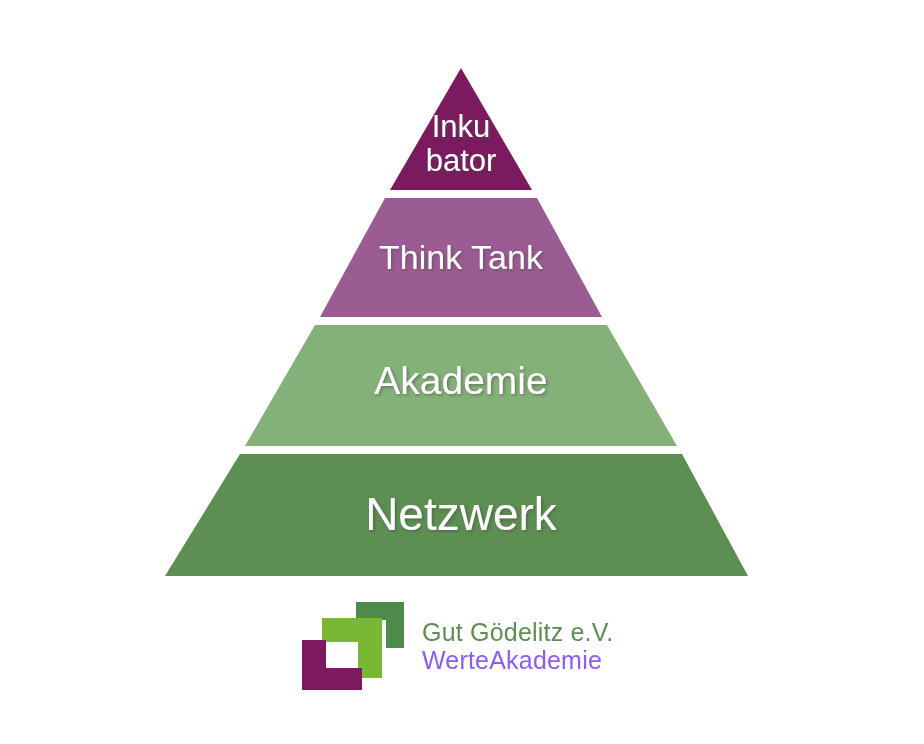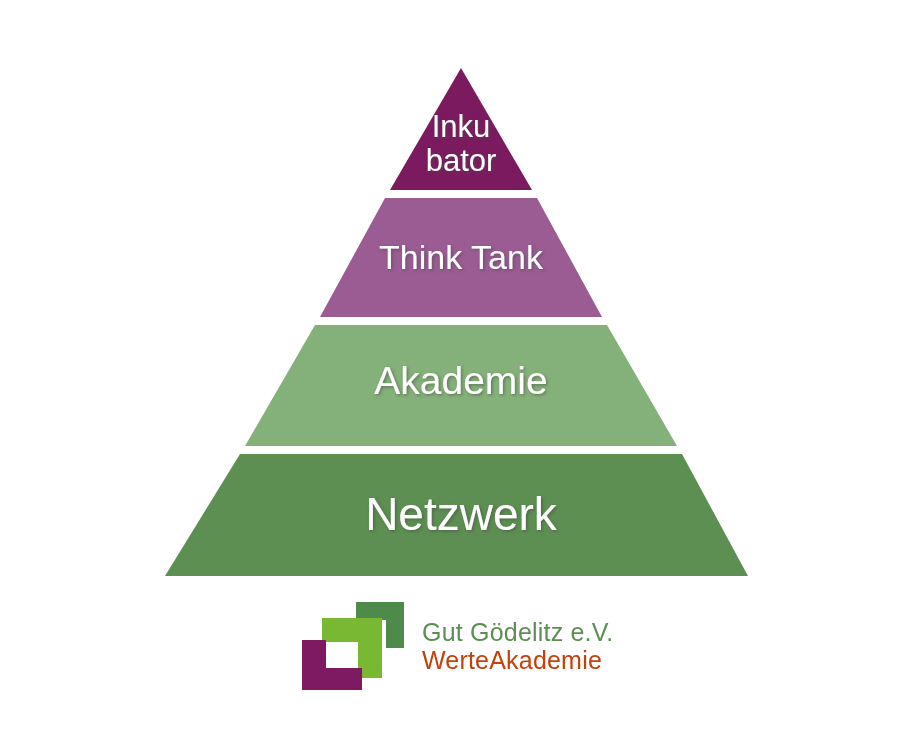--- a/index.html
+++ b/index.html
@@ -110,17 +110,17 @@
     <svg id="logo-mark" viewBox="0 0 108 92">
 
       <polygon points="56,2 104,2 104,48 86,48 86,20 56,20" fill="#4E8A4A"></polygon>
 
       <polygon points="22,18 82,18 82,78 58,78 58,42 22,42" fill="#78B833"></polygon>
 
       <polygon points="2,40 26,40 26,68 62,68 62,90 2,90" fill="#7D1A62"></polygon>
     </svg>
     <div id="logo-text">
       <span id="logo-line-1" style="color: rgb(92, 143, 81);">Gut Gödelitz e.V.</span>
-      <span id="logo-line-2" style="color: #c2410c;">WerteAkademie</span>
+      <span id="logo-line-2" style="color: #8b5cf6;">WerteAkademie</span>
     </div>
   </div>
 
 </div>
 
 </body></html>

